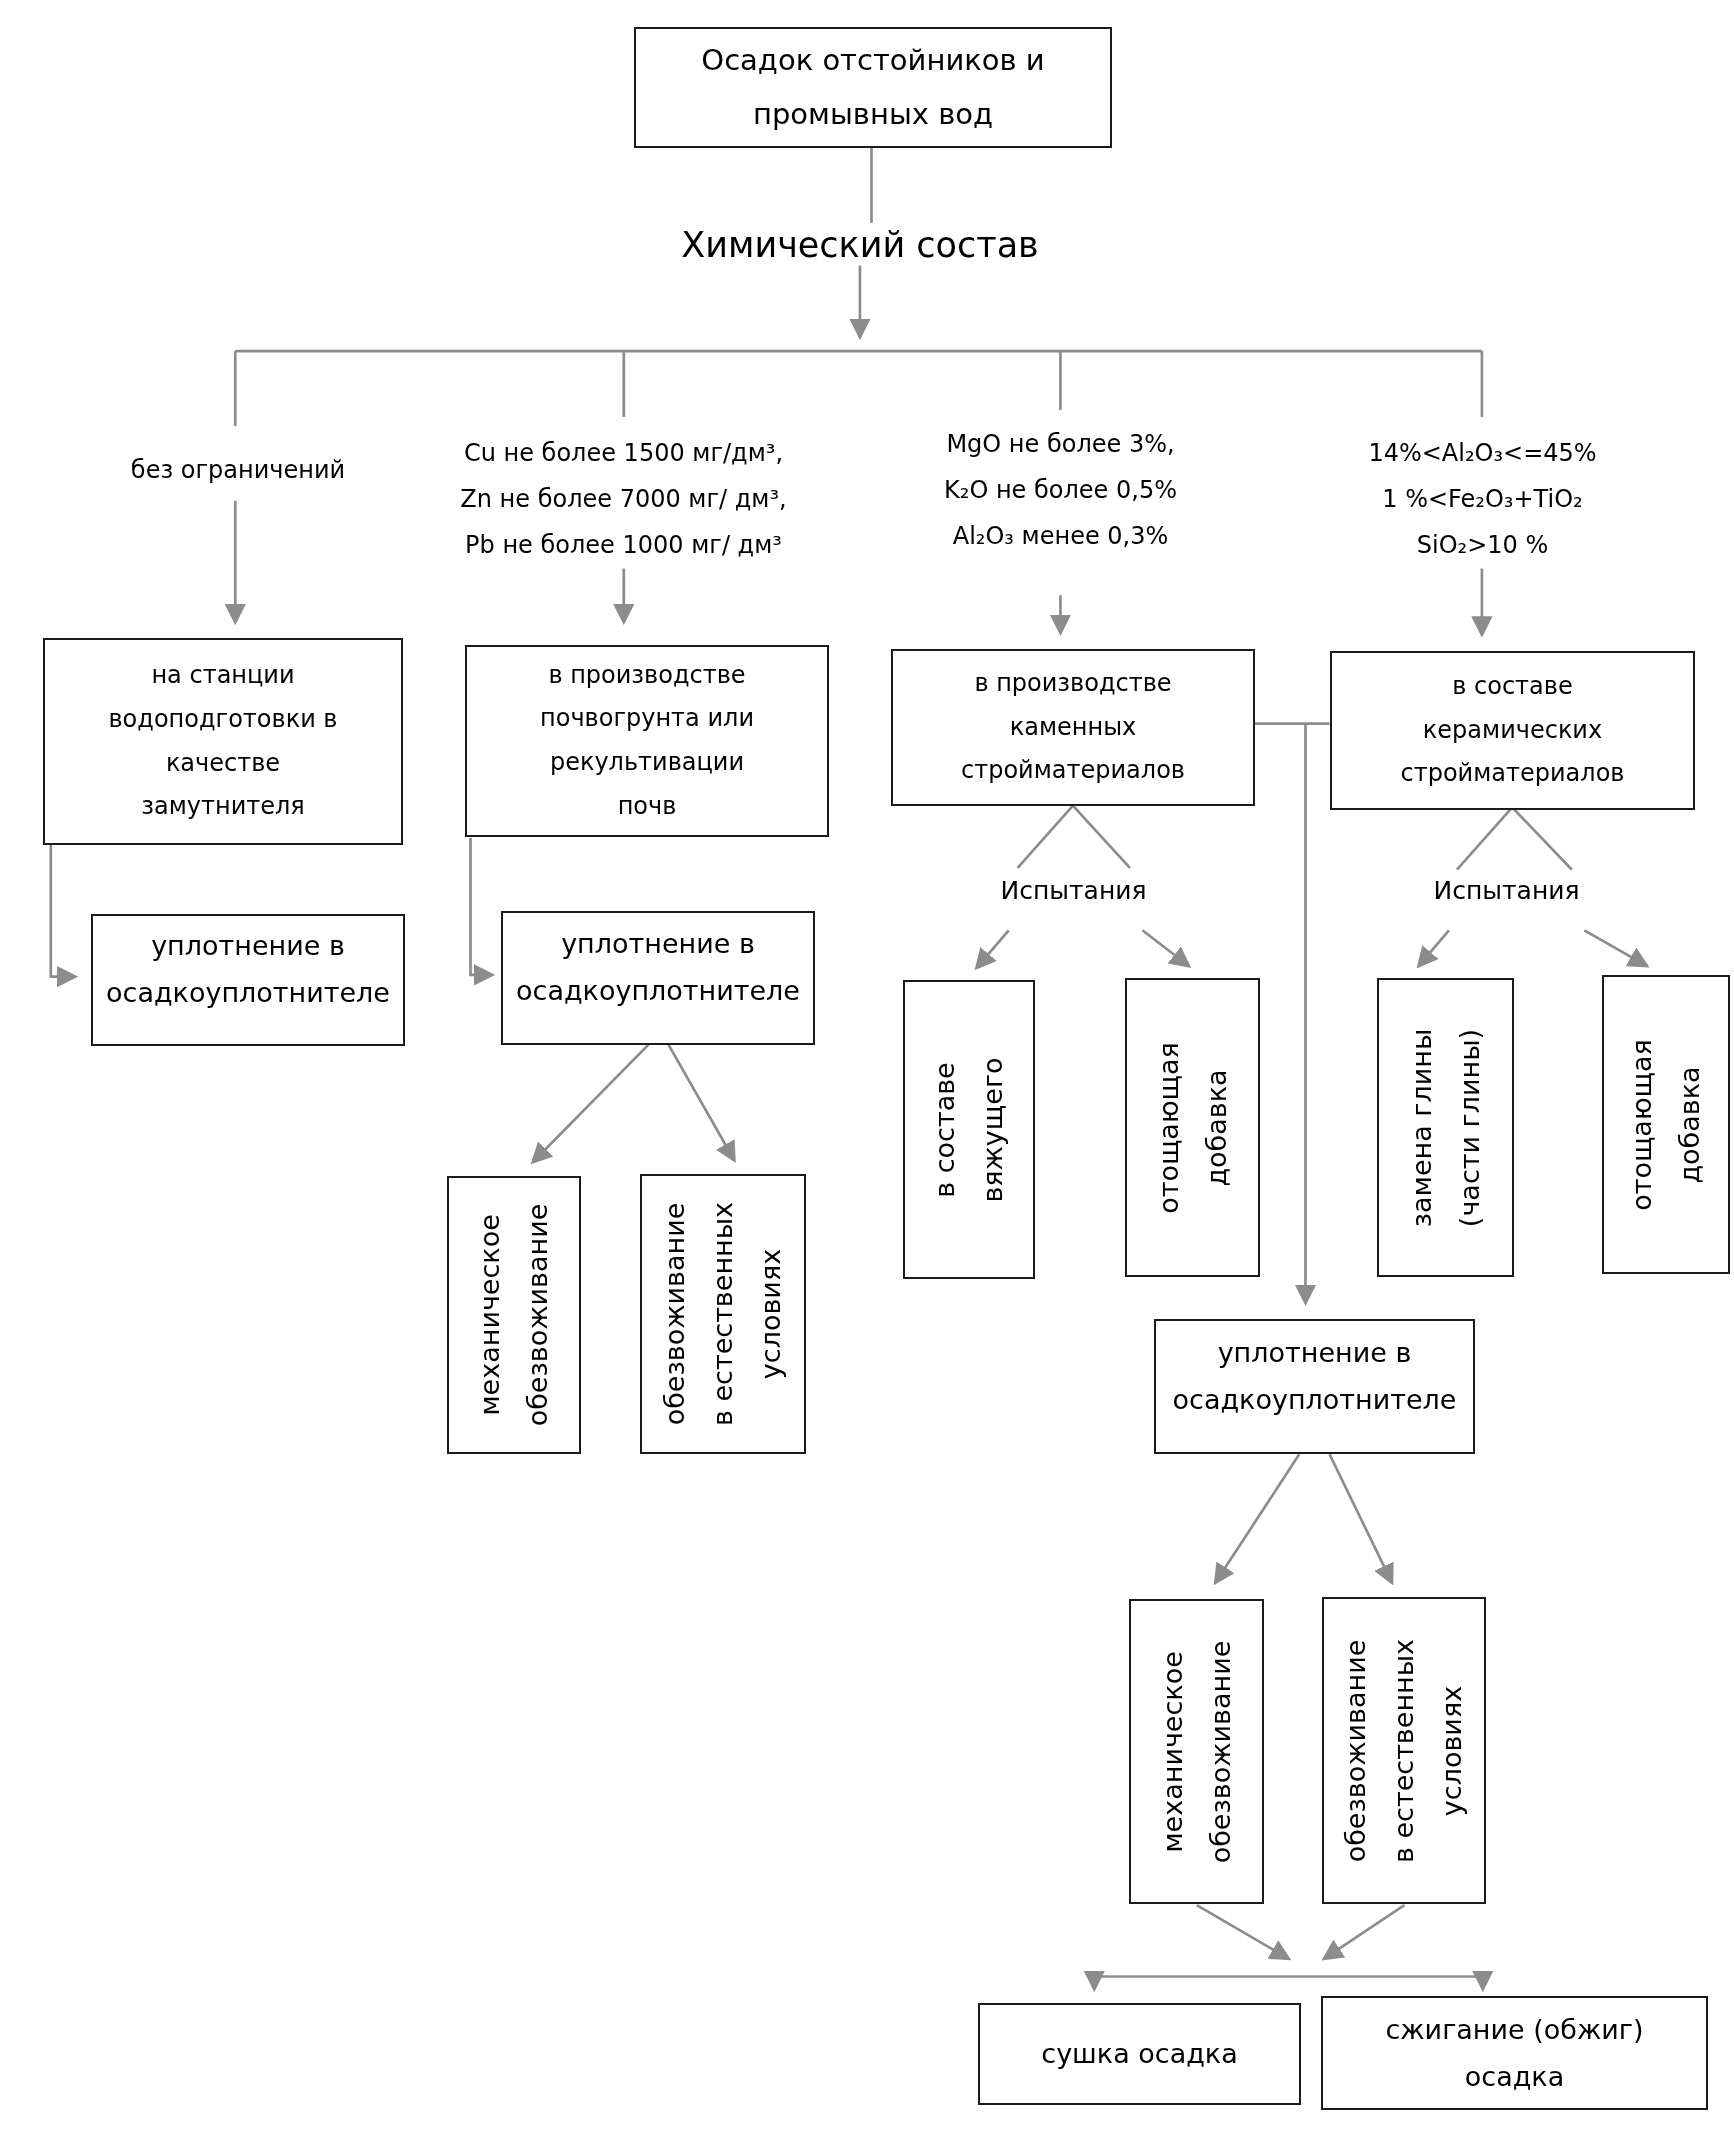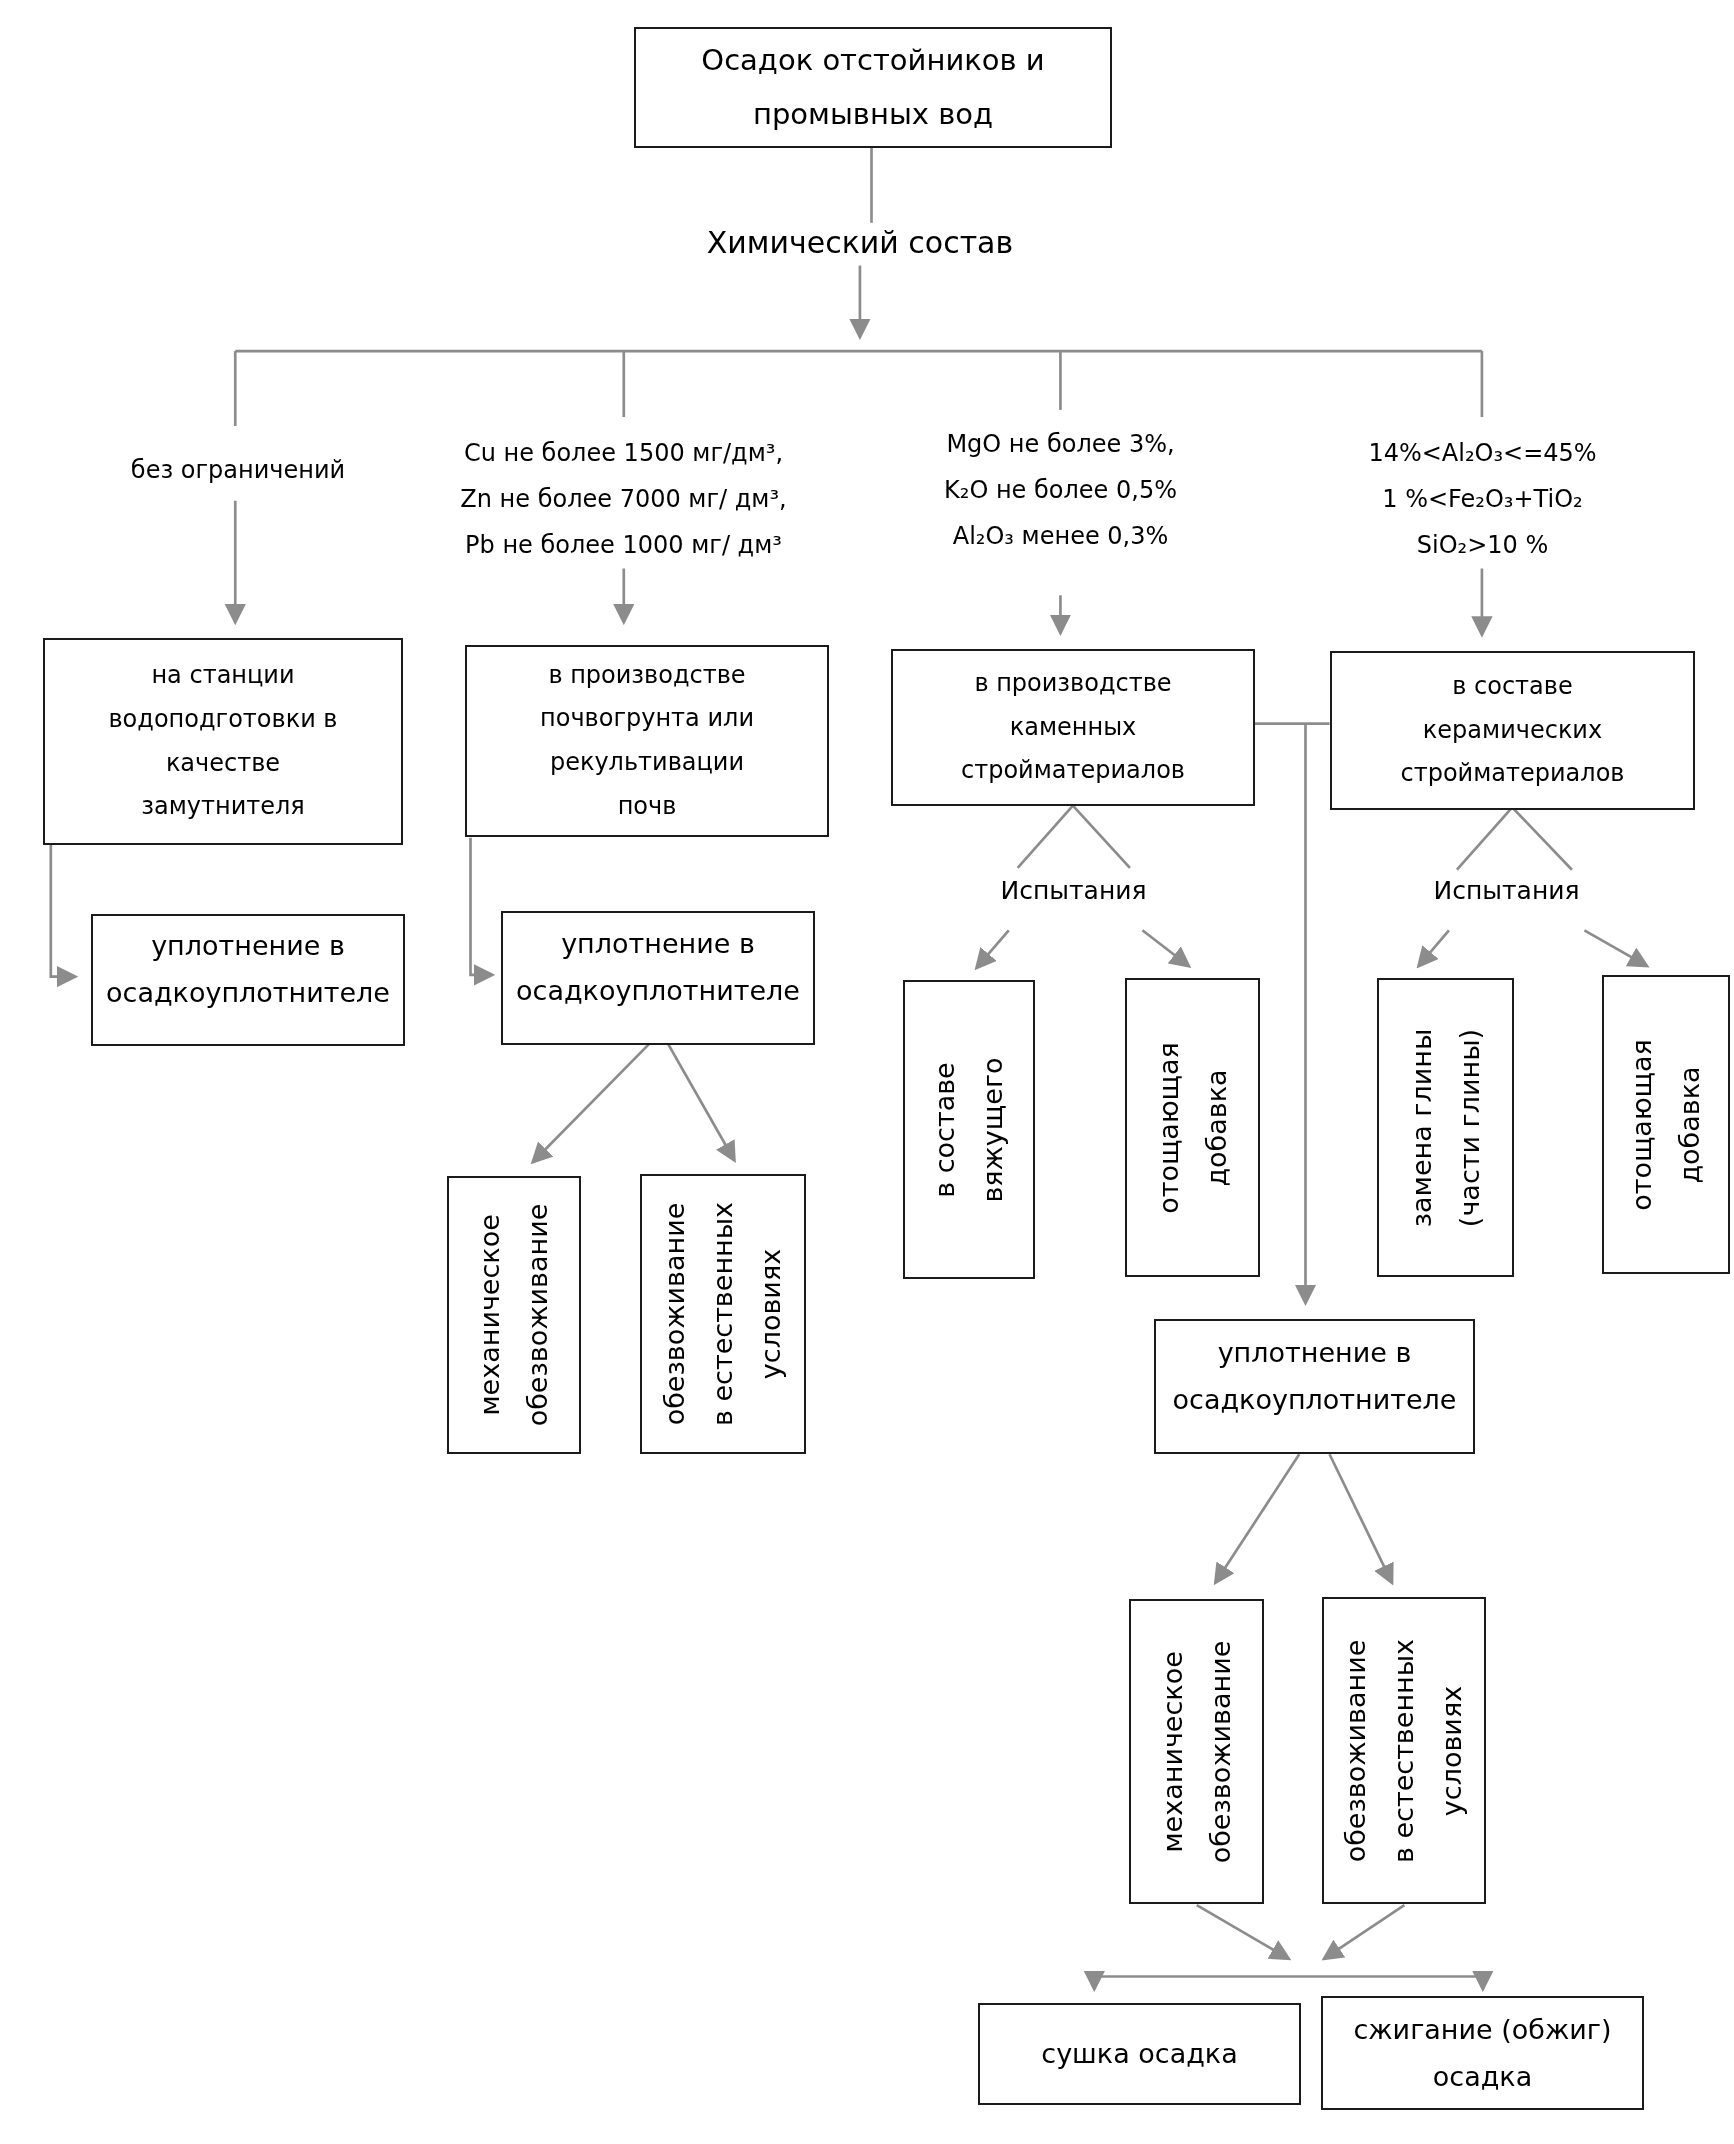--- a/index.html
+++ b/index.html
@@ -39,21 +39,21 @@
     left: 50%; top: 50%;
     transform: translate(-50%, -50%) rotate(-90deg);
     white-space: nowrap;
     text-align: center;
   }
   .lbl {
     position: absolute;
     text-align: center;
   }
   .f-top  { font-size: 29px; line-height: 1.85; }
-  .f-chem { font-size: 30px; line-height: 1.3; }
+  .f-chem { font-size: 35px; line-height: 1.3; }
   .f-cond { font-size: 24px; line-height: 1.92; }
   .f-main { font-size: 24px; line-height: 1.82; }
   .f-thick{ font-size: 27px; line-height: 1.75; }
   .f-v    { font-size: 27px; line-height: 1.78; }
   .f-tests{ font-size: 25px; line-height: 1.4; }
   .f-final{ font-size: 27px; line-height: 1.75; }
 </style>
 </head>
 <body>
 
@@ -245,19 +245,19 @@
       <div>обезвоживание</div>
       <div>в естественных</div>
       <div>условиях</div>
     </div>
   </div>
 
   <div class="box f-final" style="left:978px; top:2003px; width:323px; height:102px;">
     <div>сушка осадка</div>
   </div>
 
-  <div class="box f-final" style="left:1321px; top:1996px; width:323px; height:114px;">
+  <div class="box f-final" style="left:1321px; top:1996px; width:387px; height:114px;">
     <div>сжигание (обжиг)</div>
     <div>осадка</div>
   </div>
 
 </div>
 
 
 </body></html>

